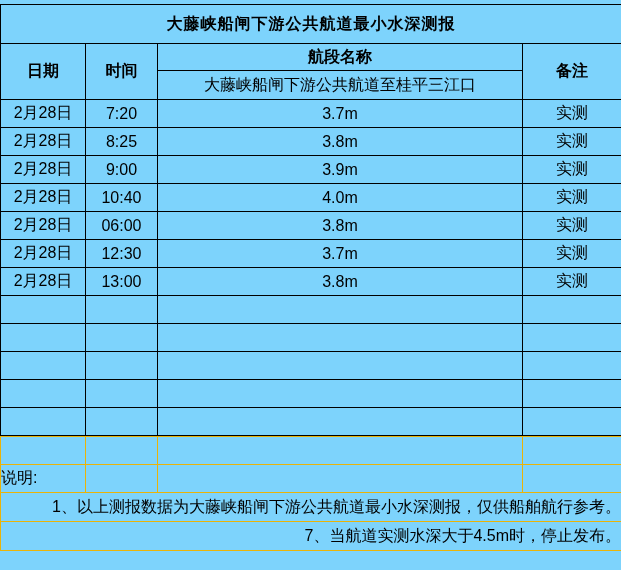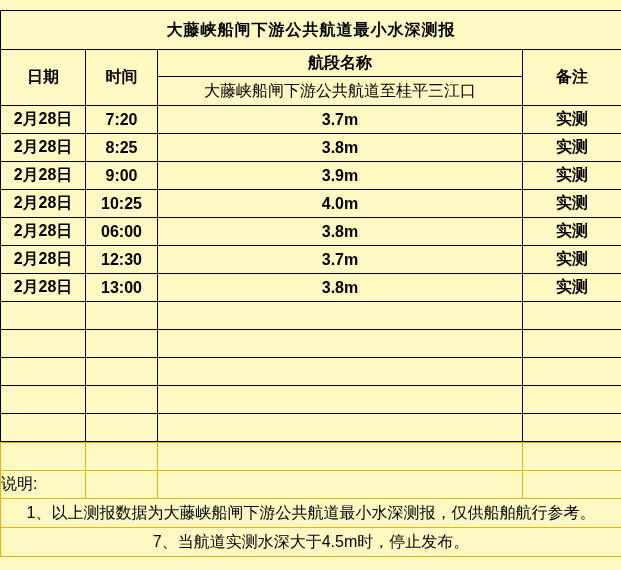--- a/index.html
+++ b/index.html
@@ -1,21 +1,21 @@
 <!DOCTYPE html>
 <html><head>
 <meta charset="utf-8">
 <style>
   html, body { margin: 0; padding: 0; }
   .page {
     width: 621px;
     height: 570px;
-    background: #fef9c3;
+    background: #7dd3fc;
     box-sizing: border-box;
-    padding-top: 10px;
+    padding-top: 4px;
     font-family: "Liberation Sans", "DejaVu Sans", sans-serif;
     color: #000000;
     overflow: hidden;
   }
   table {
     border-collapse: collapse;
     table-layout: fixed;
     width: 621px;
   }
   
@@ -29,38 +29,38 @@
     white-space: nowrap;
   }
   .title-cell {
     height: 38px;
     font-size: 24px;
     font-weight: bold;
     letter-spacing: 1px;
   }
   .hdr-a { height: 27px; font-weight: bold; }
   .hdr-b { height: 29px; margin-left: 8px; }
-  .data-row td { height: 27px; font-weight: bold; }
+  .data-row td { height: 27px; }
   
   .light td {
     border: 1px solid #eab308;
     font-size: 16px;
     padding: 0;
     vertical-align: middle;
     overflow: hidden;
     white-space: nowrap;
   }
   .light .grid-row td { height: 27px; }
   .label-cell {
     text-align: left;
     padding-left: 3px;
   }
   .note-cell {
     height: 28px;
-    text-align: center;
+    text-align: right;
     padding-left: 17px;
     font-size: 15px;
   }
 </style>
 </head>
 <body>
 
 <div class="page">
 
   <table class="main">
@@ -97,21 +97,21 @@
         <td>实测</td>
       </tr>
       <tr class="data-row">
         <td>2月28日</td>
         <td>9:00</td>
         <td>3.9m</td>
         <td>实测</td>
       </tr>
       <tr class="data-row">
         <td>2月28日</td>
-        <td>10:25</td>
+        <td>10:40</td>
         <td>4.0m</td>
         <td>实测</td>
       </tr>
       <tr class="data-row">
         <td>2月28日</td>
         <td>06:00</td>
         <td>3.8m</td>
         <td>实测</td>
       </tr>
       <tr class="data-row">

